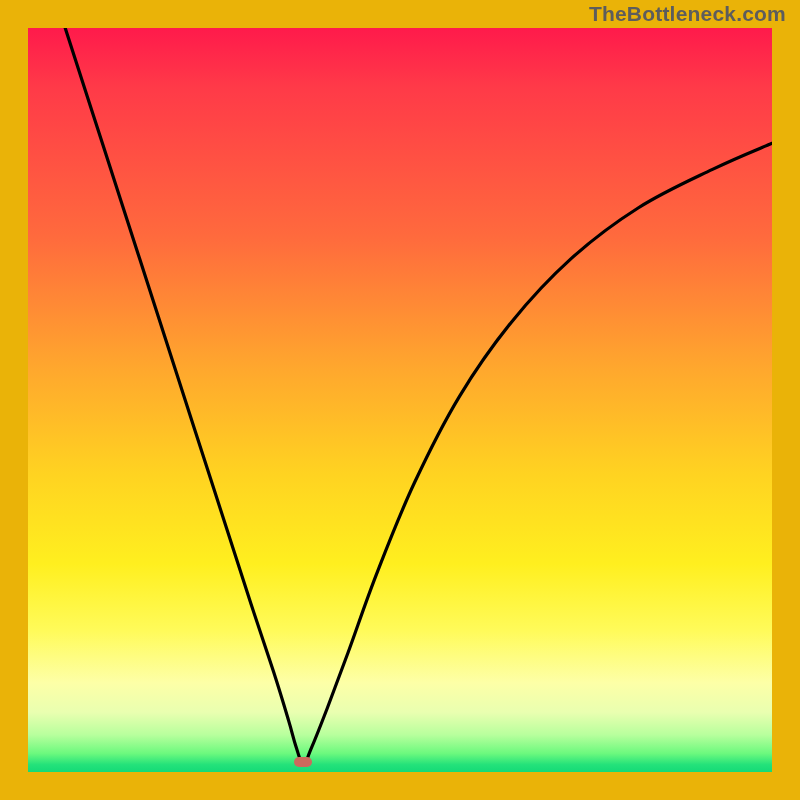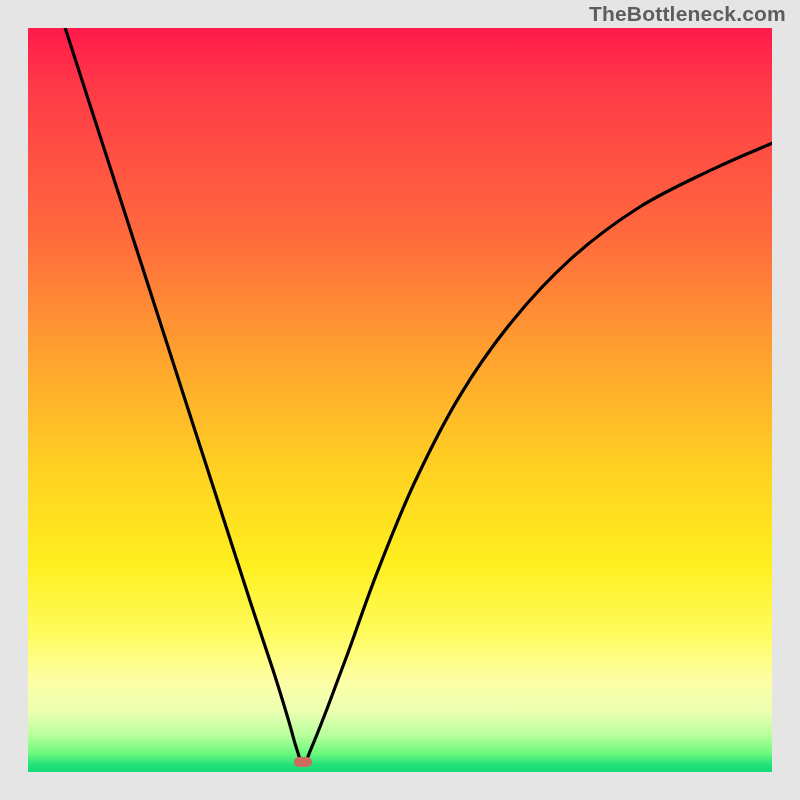--- a/index.html
+++ b/index.html
@@ -3,21 +3,21 @@
 <meta charset="utf-8">
 <style>
   * { margin: 0; padding: 0; box-sizing: border-box; }
   html, body { width: 800px; height: 800px; overflow: hidden; }
   body { background: #000; font-family: Arial, Helvetica, sans-serif; }
 
   .frame {
     position: absolute;
     top: 0; left: 0;
     width: 800px; height: 800px;
-    background: #e5e5e5;
+    background: #eab308;
   }
 
   .watermark {
     position: absolute;
     top: 2px;
     right: 14px;
     color: #5d5d5d;
     font-size: 21px;
     font-weight: 600;
     letter-spacing: 0.2px;

